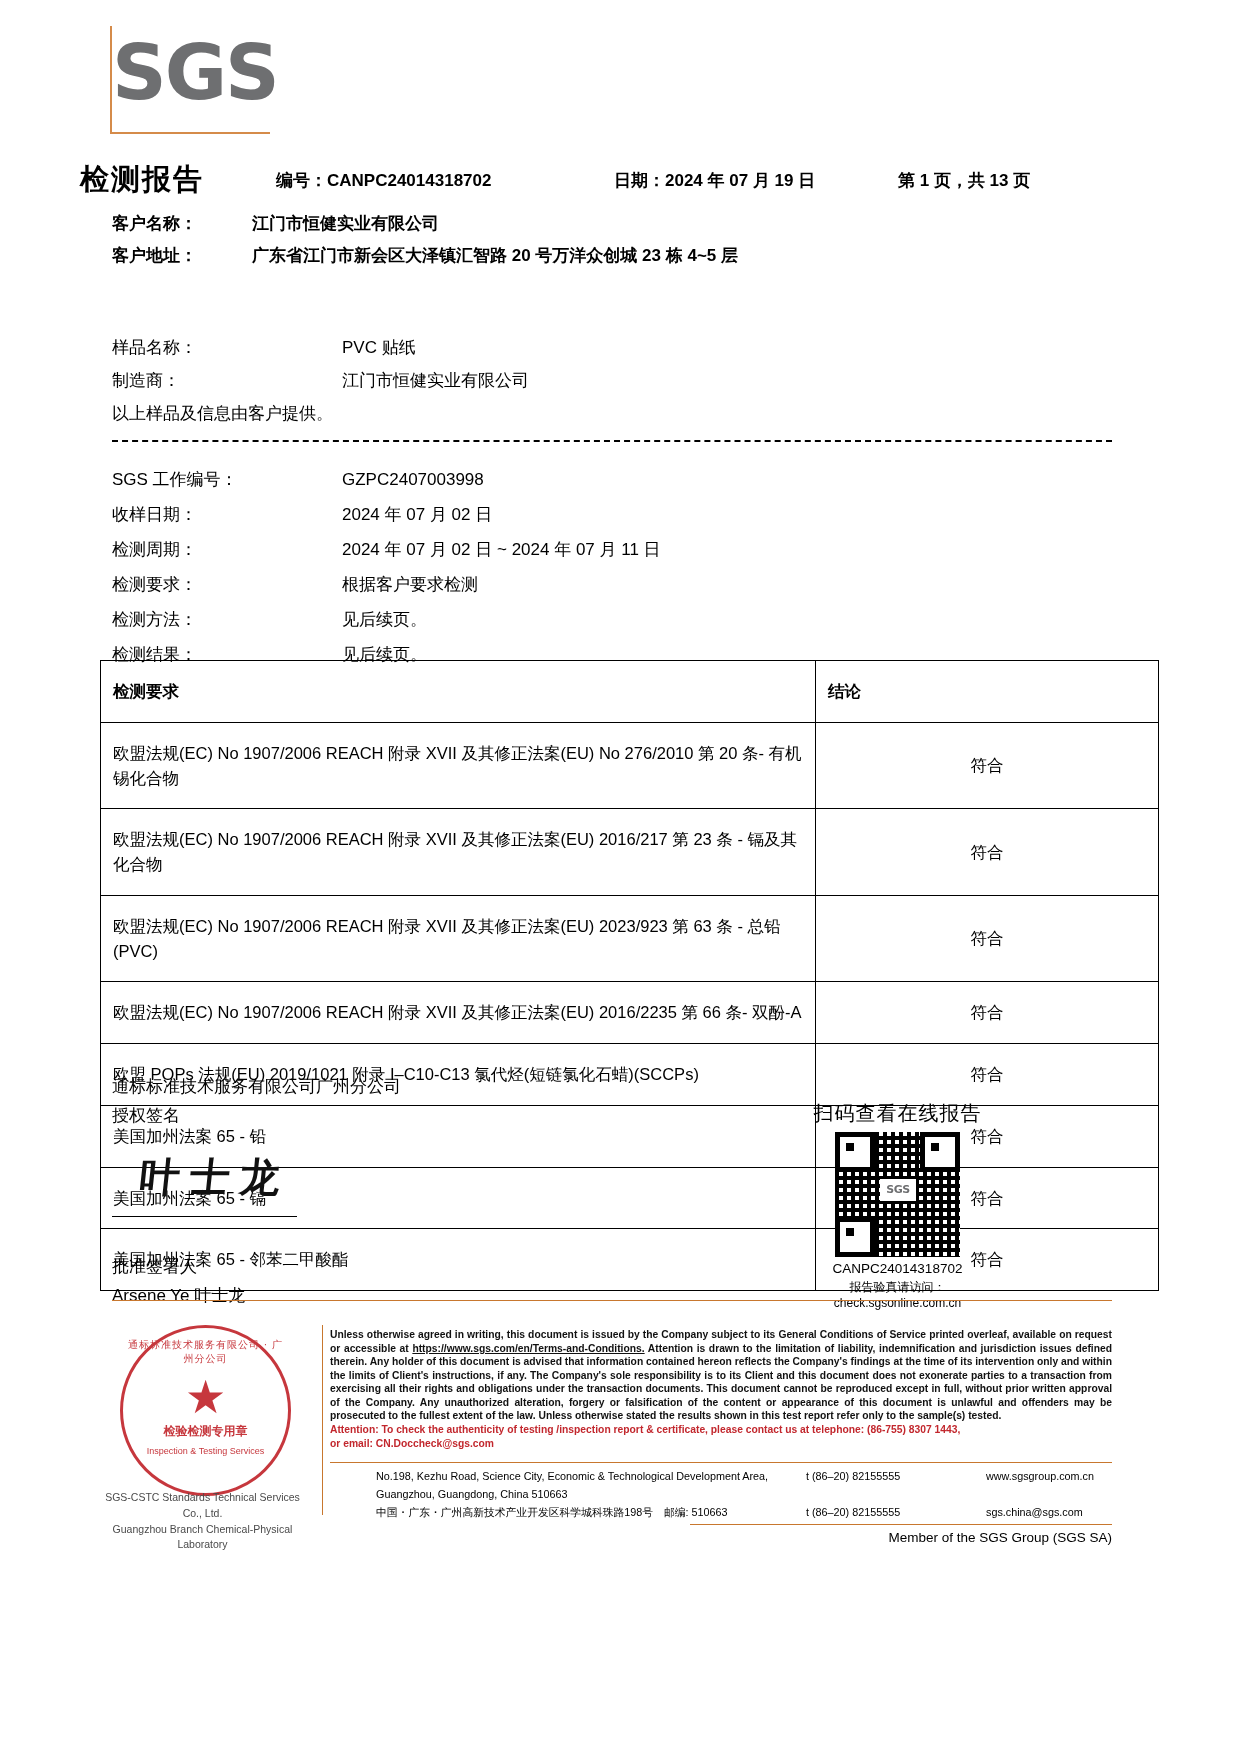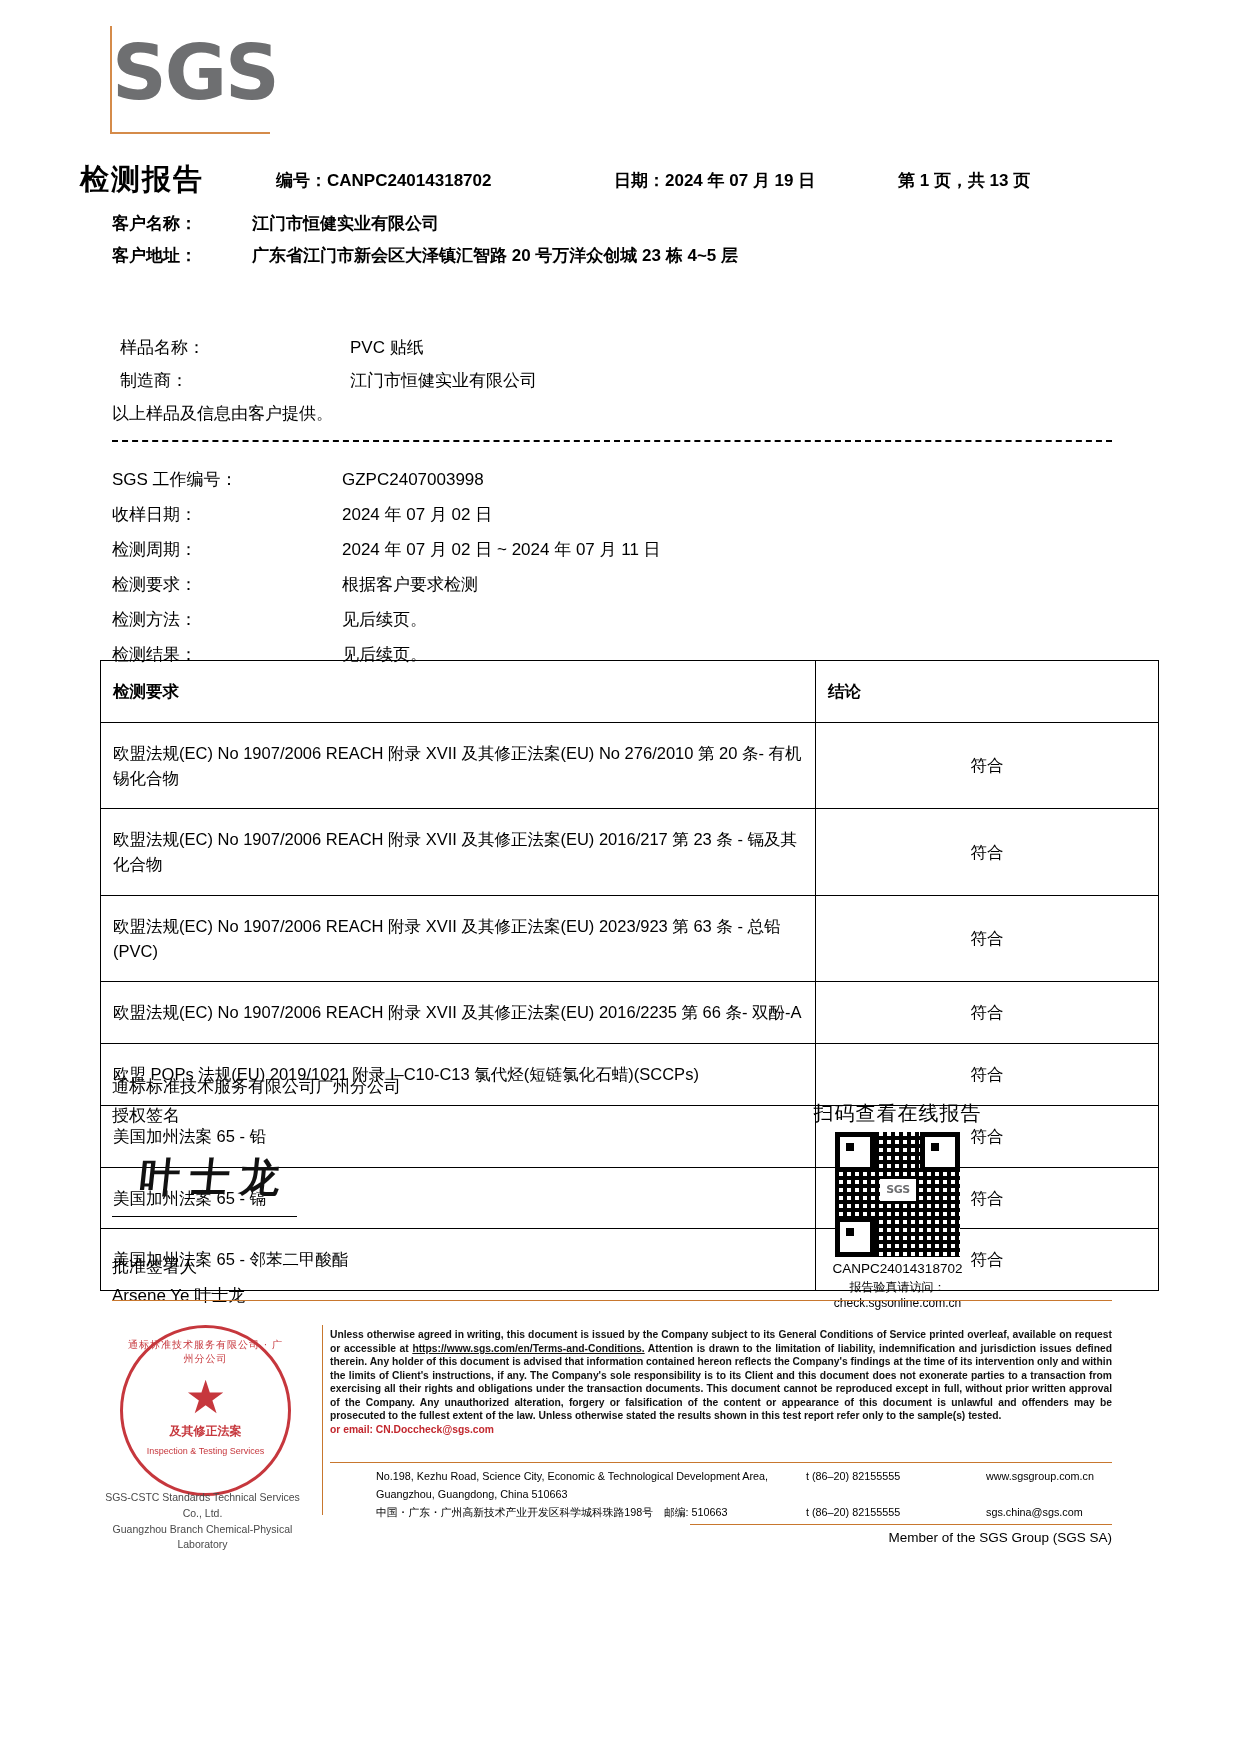--- a/index.html
+++ b/index.html
@@ -119,21 +119,20 @@
     position: absolute;
     left: 112px;
     top: 336px;
     width: 1000px;
   }
   .kv-row2 {
     display: flex;
     align-items: flex-end;
     margin-bottom: 10px;
     font-size: 17px;
-    margin-left: 8px;
   }
   .kv-label2 {
     width: 230px;
     flex: 0 0 230px;
   }
   .note-line {
     font-size: 17px;
     margin-top: 2px;
   }
   .dashed-sep {
@@ -549,30 +548,31 @@
     <div class="qr-sub1">报告验真请访问：</div>
     <div class="qr-sub2">check.sgsonline.com.cn</div>
   </div>
 
   <div class="footer-rule"></div>
   <div class="footer-divider-v"></div>
 
   <div class="stamp">
     <div class="stamp-text-top">通标标准技术服务有限公司 · 广州分公司</div>
     <div class="stamp-star">★</div>
-    <div class="stamp-text-mid">及其修正法案</div>
+    <div class="stamp-text-mid">检验检测专用章</div>
     <div class="stamp-text-bot">Inspection &amp; Testing Services</div>
   </div>
   <div class="stamp-caption">
     <div>SGS-CSTC Standards Technical Services Co., Ltd.</div>
     <div>Guangzhou Branch Chemical-Physical Laboratory</div>
   </div>
 
   <div class="legal">
     <span>Unless otherwise agreed in writing, this document is issued by the Company subject to its General Conditions of Service printed overleaf, available on request or accessible at </span><span class="link">https://www.sgs.com/en/Terms-and-Conditions.</span><span> Attention is drawn to the limitation of liability, indemnification and jurisdiction issues defined therein. Any holder of this document is advised that information contained hereon reflects the Company's findings at the time of its intervention only and within the limits of Client's instructions, if any. The Company's sole responsibility is to its Client and this document does not exonerate parties to a transaction from exercising all their rights and obligations under the transaction documents. This document cannot be reproduced except in full, without prior written approval of the Company. Any unauthorized alteration, forgery or falsification of the content or appearance of this document is unlawful and offenders may be prosecuted to the fullest extent of the law. Unless otherwise stated the results shown in this test report refer only to the sample(s) tested.</span>
+    <div class="attention">Attention: To check the authenticity of testing /inspection report &amp; certificate, please contact us at telephone: (86-755) 8307 1443,</div>
     <div class="attention">or email: CN.Doccheck@sgs.com</div>
   </div>
 
   <div class="footer-rule2"></div>
 
   <div class="addr-block">
     <div class="addr-line">
       <div class="addr-col1">No.198, Kezhu Road, Science City, Economic &amp; Technological Development Area, Guangzhou, Guangdong, China 510663</div>
       <div class="addr-col2">t (86–20) 82155555</div>
       <div class="addr-col3">www.sgsgroup.com.cn</div>

